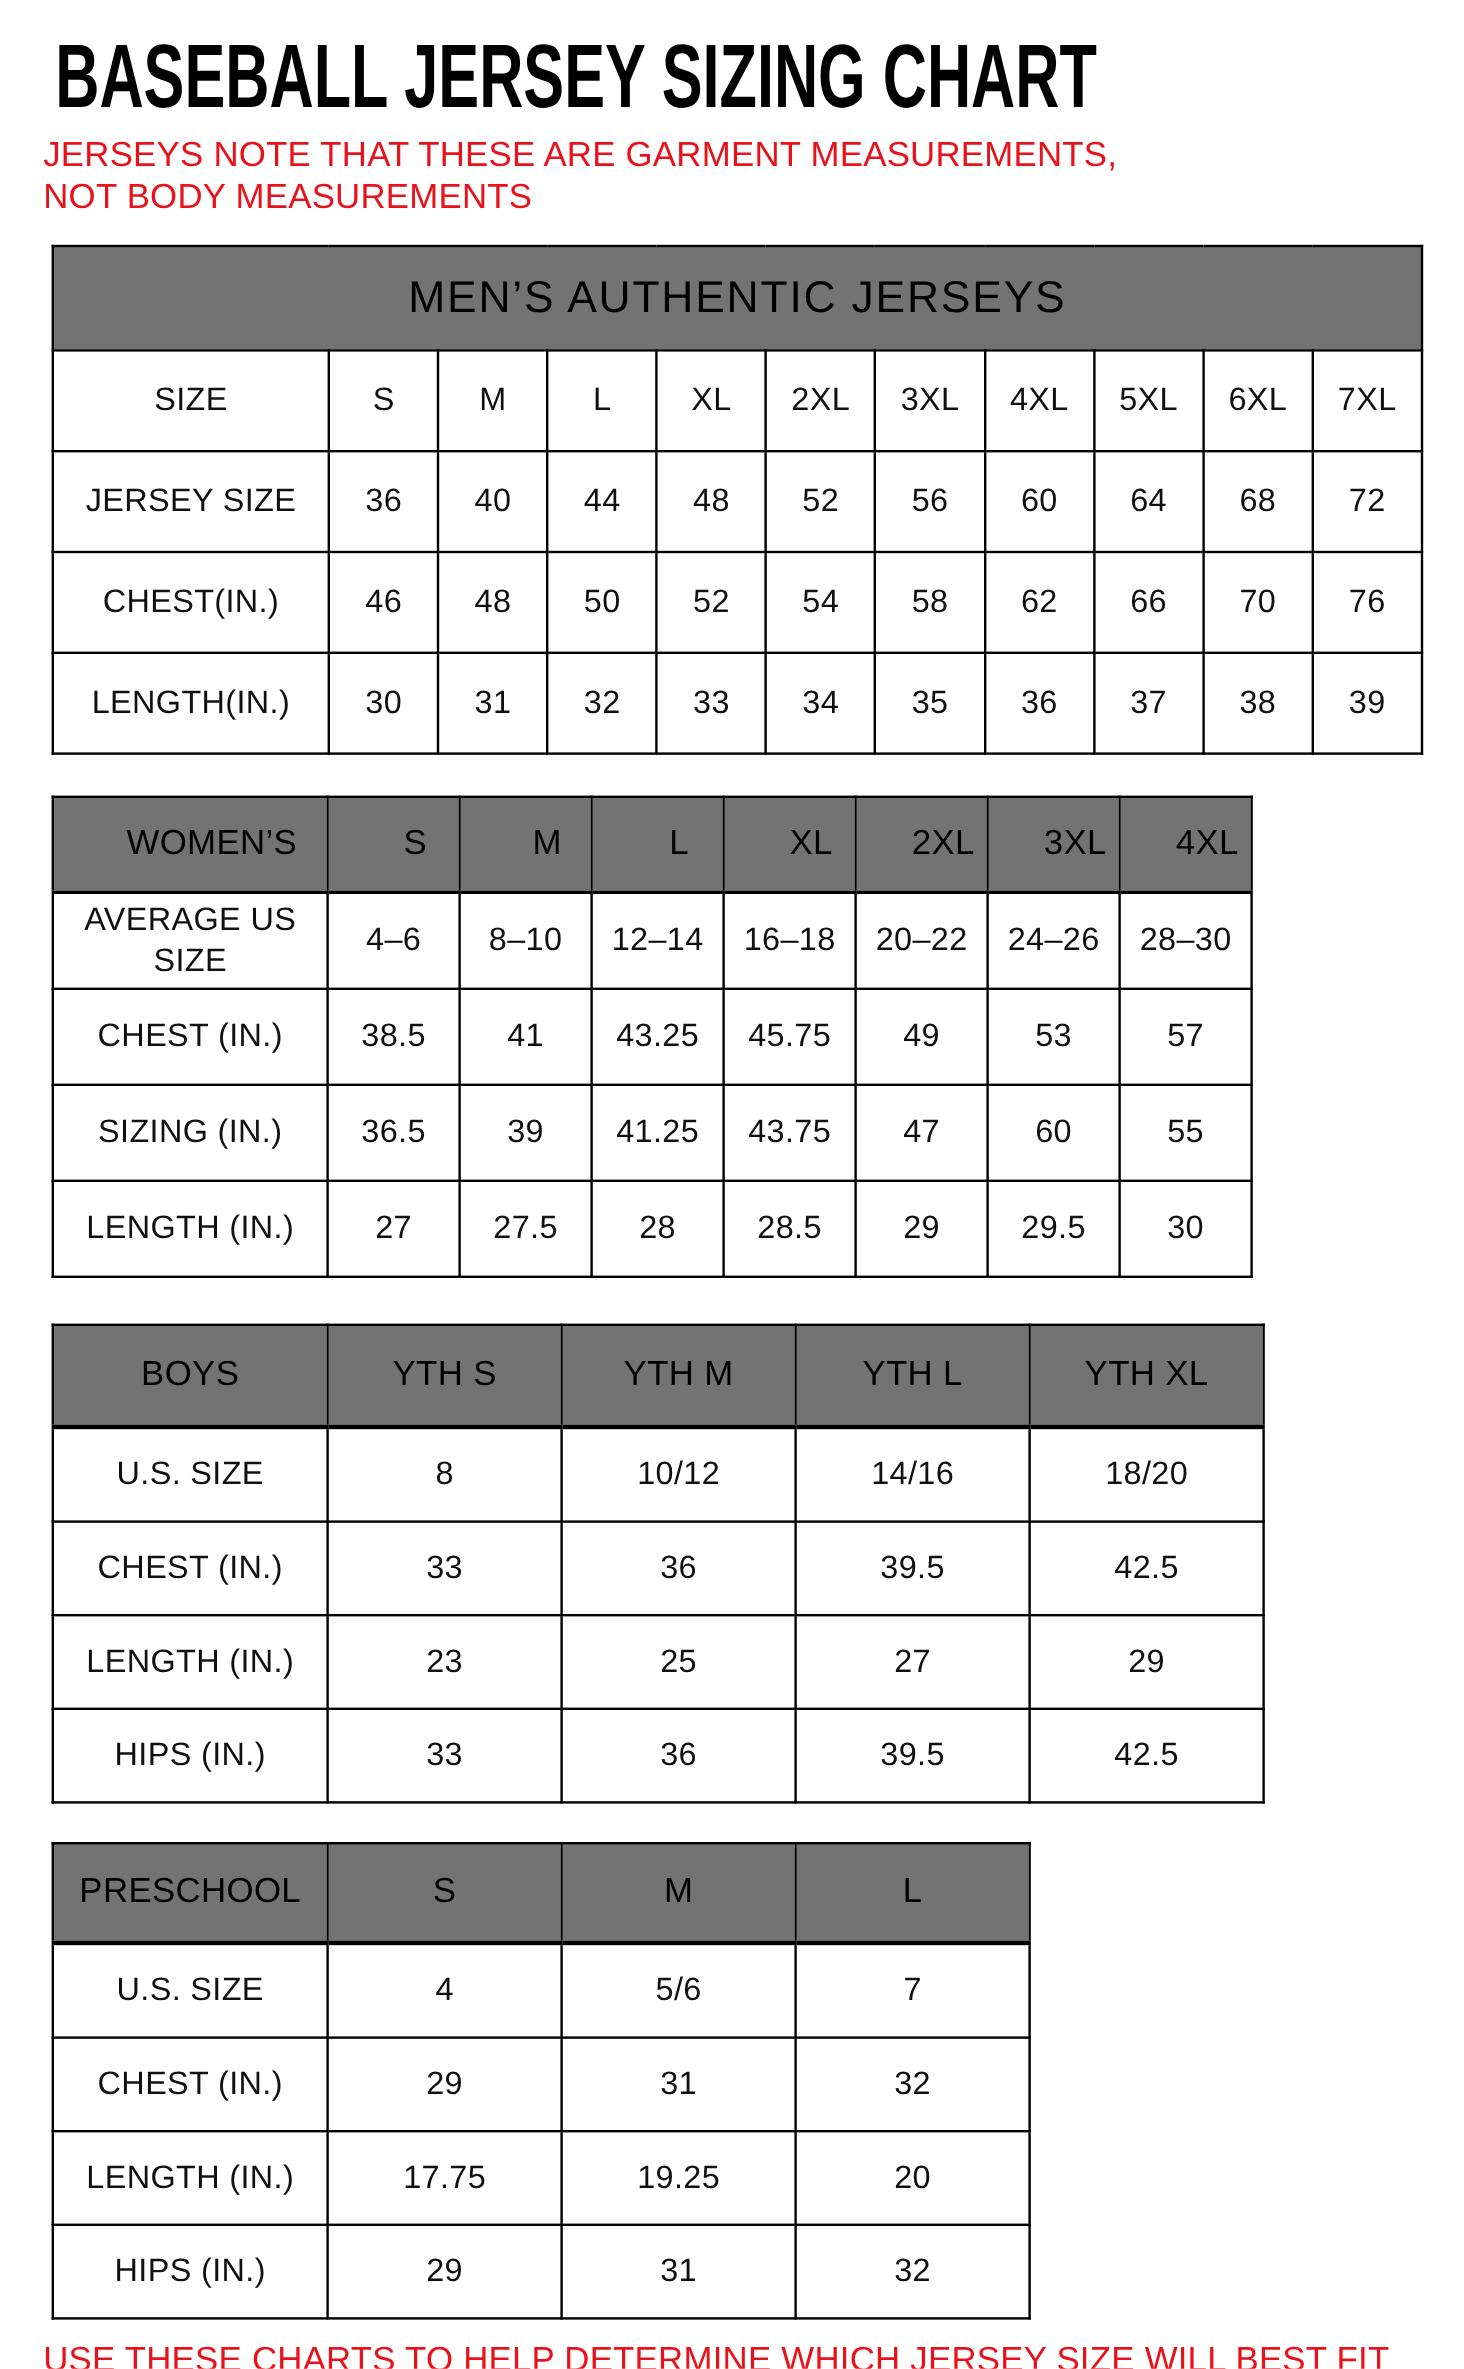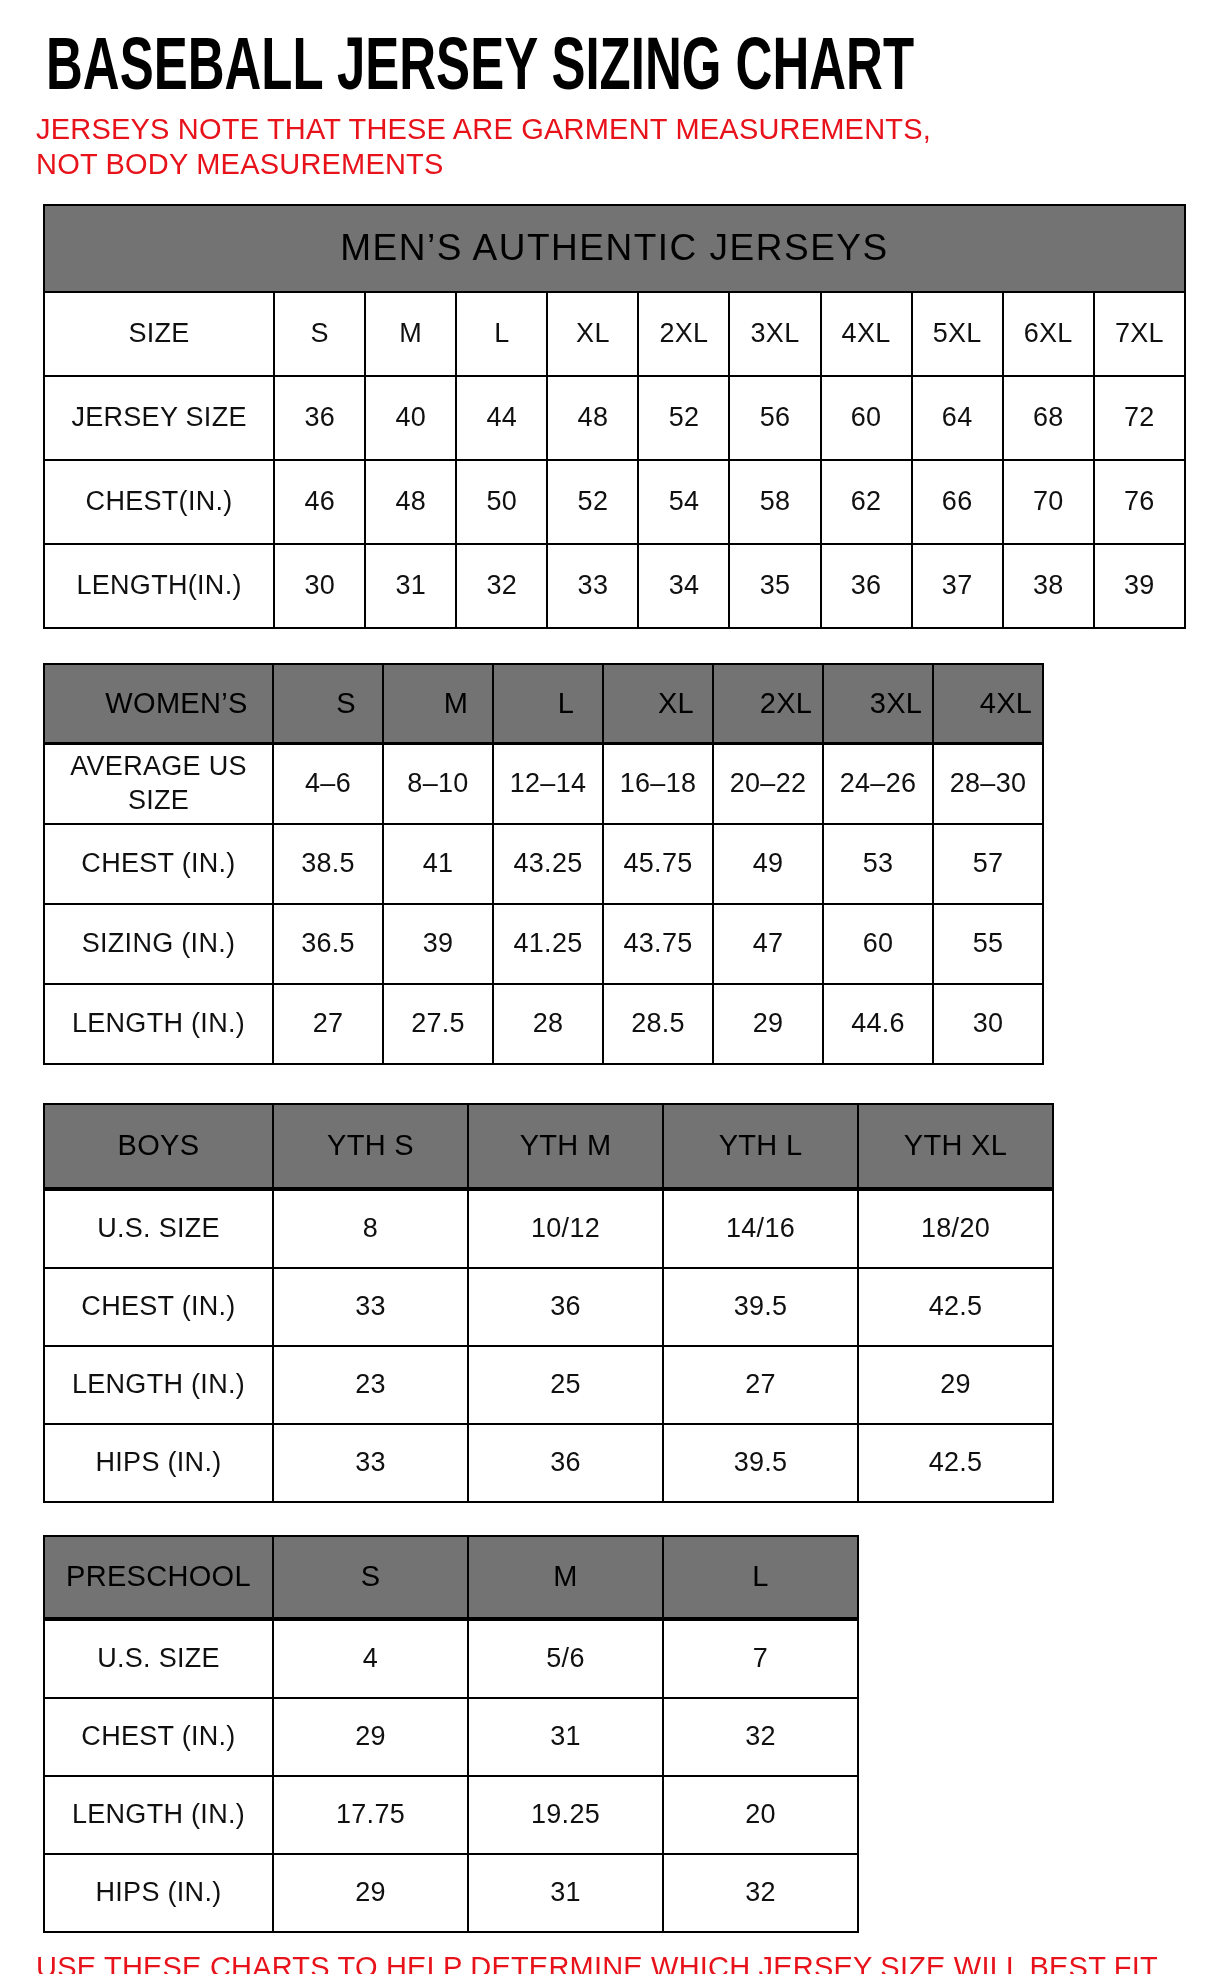--- a/index.html
+++ b/index.html
@@ -192,21 +192,21 @@
         <td>60</td>
         <td>55</td>
       </tr>
       <tr>
         <td>LENGTH (IN.)</td>
         <td>27</td>
         <td>27.5</td>
         <td>28</td>
         <td>28.5</td>
         <td>29</td>
-        <td>44.6</td>
+        <td>29.5</td>
         <td>30</td>
       </tr>
     </tbody>
   </table>
 
   <table class="size-table boys">
     <colgroup>
         <col style="width:229px">
         <col span="4" style="width:195px">
       </colgroup>

